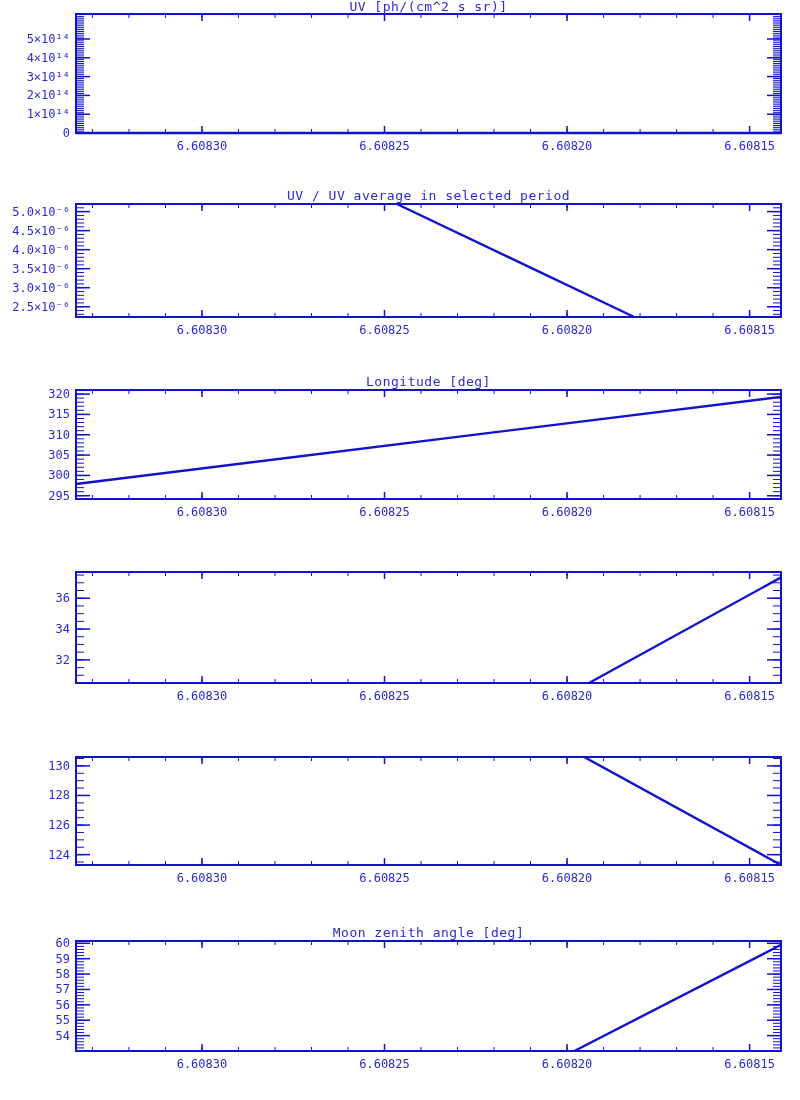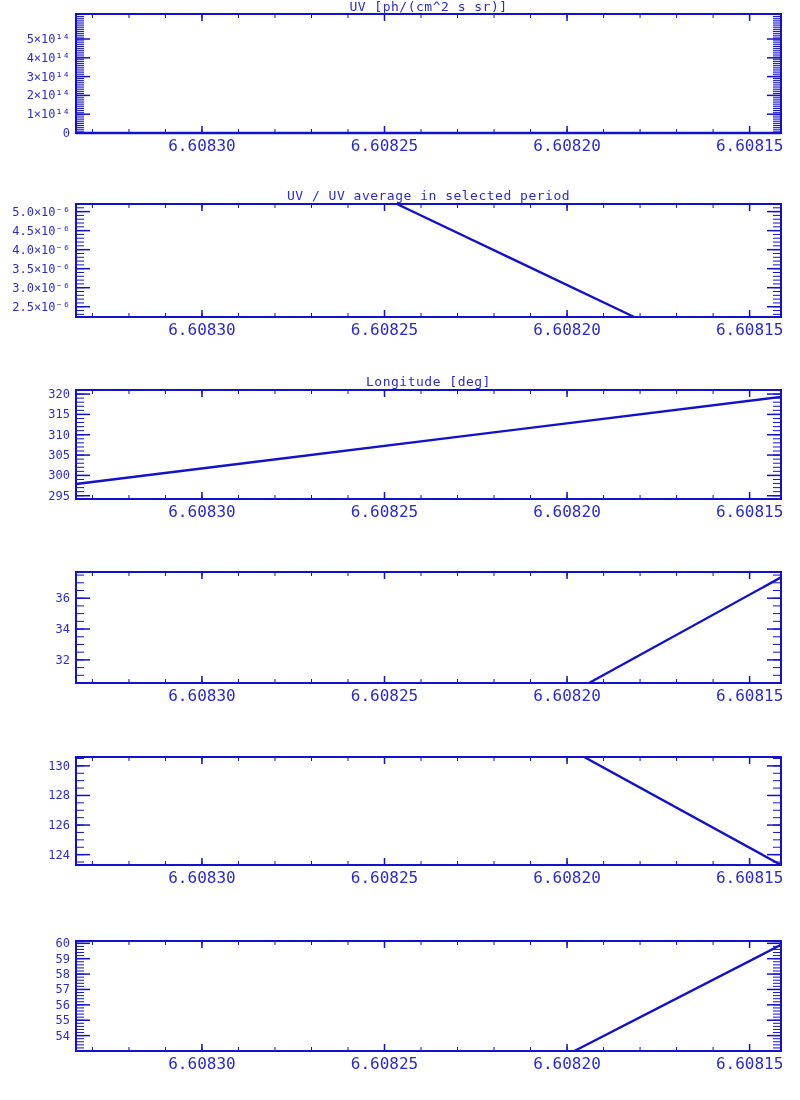--- a/index.html
+++ b/index.html
@@ -21,21 +21,21 @@
     position:absolute;left:72px;width:705px;height:14px;line-height:14px;
     text-align:center;font-size:13px;letter-spacing:0.5px;
     color:var(--txt);white-space:nowrap;
   }
   .ylab{
     position:absolute;width:70px;height:14px;line-height:14px;
     text-align:right;font-size:12px;color:var(--txt);white-space:nowrap;
   }
   .xlab{
     position:absolute;width:90px;height:14px;line-height:14px;
-    text-align:center;font-size:16px;color:var(--txt);white-space:nowrap;
+    text-align:center;font-size:12px;color:var(--txt);white-space:nowrap;
   }
 </style>
 </head>
 <body>
 
 <div id="stage">
   <svg id="plots-canvas" width="800" height="1100" viewBox="0 0 800 1100">
       <g>
         <rect x="72" y="14" width="705" height="119" fill="none" stroke="#1212cc" stroke-width="2"></rect>
         <line x1="745.6017607451852" y1="14" x2="745.6017607451852" y2="18" stroke="#1212cc" stroke-width="1"></line>
@@ -778,20 +778,21 @@
         <clipPath id="clip5">
           <rect x="71" y="939" width="707" height="114"></rect>
         </clipPath>
         <polyline points="570.4,1051.0 777.0,944.8" fill="none" stroke="#1212cc" stroke-width="2.4" clip-path="url(#clip5)"></polyline>
       </g>
     </svg>
 
   <div class="plot-title" style="top:0px">UV [ph/(cm^2 s sr)]</div>
   <div class="plot-title" style="top:189px">UV / UV average in selected period</div>
   <div class="plot-title" style="top:375px">Longitude [deg]</div>
+  <div class="plot-title" style="top:926px">Moon zenith angle [deg]</div>
 
   <div id="labels">
       <div class="xlab" style="left: 152.958px; top: 139px;">6.60830</div>
       <div class="xlab" style="left: 335.506px; top: 139px;">6.60825</div>
       <div class="xlab" style="left: 518.054px; top: 139px;">6.60820</div>
       <div class="xlab" style="left: 700.602px; top: 139px;">6.60815</div>
       <div class="ylab" style="left: -4px; top: 126px;">0</div>
       <div class="ylab" style="left: -4px; top: 107.201px;">1×10¹⁴</div>
       <div class="ylab" style="left: -4px; top: 88.4013px;">2×10¹⁴</div>
       <div class="ylab" style="left: -4px; top: 69.6019px;">3×10¹⁴</div>

